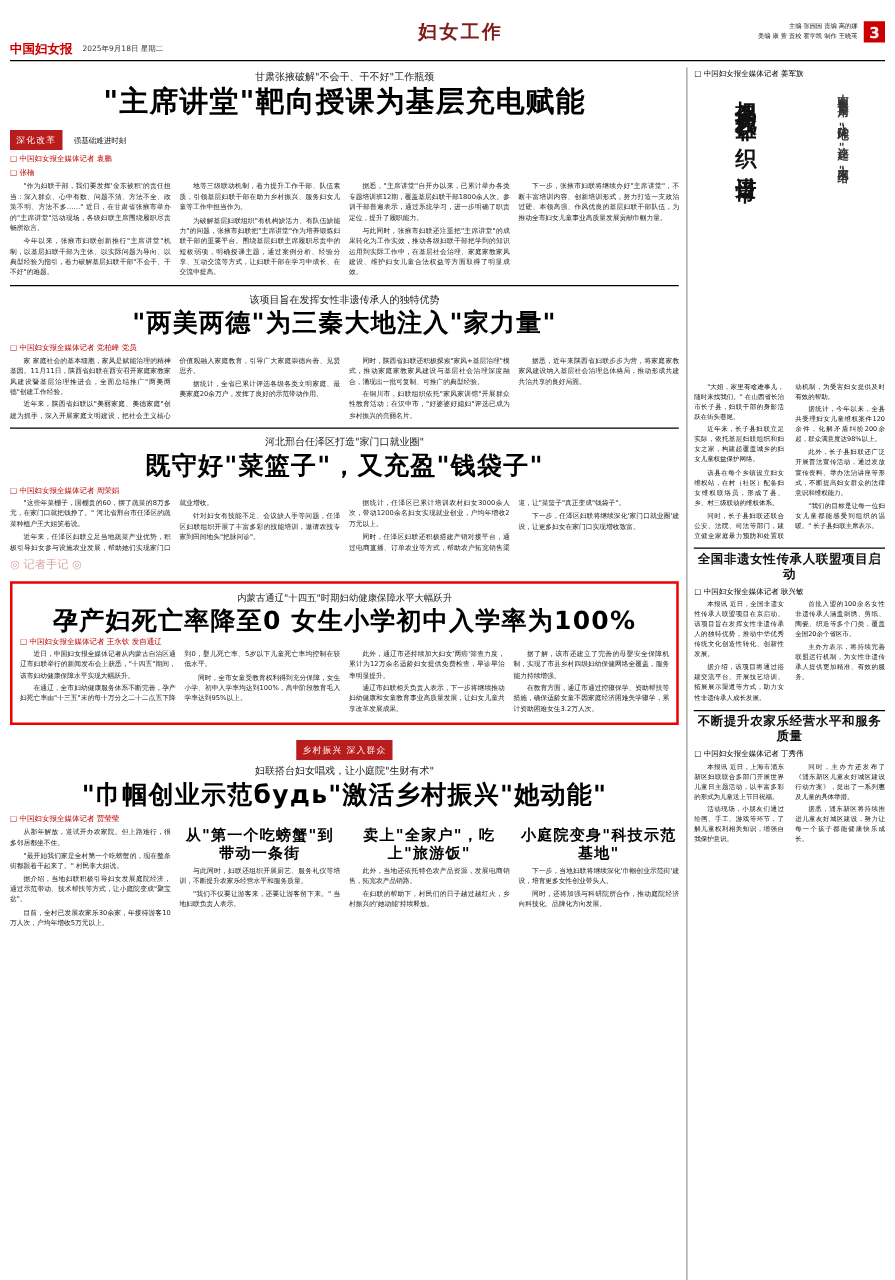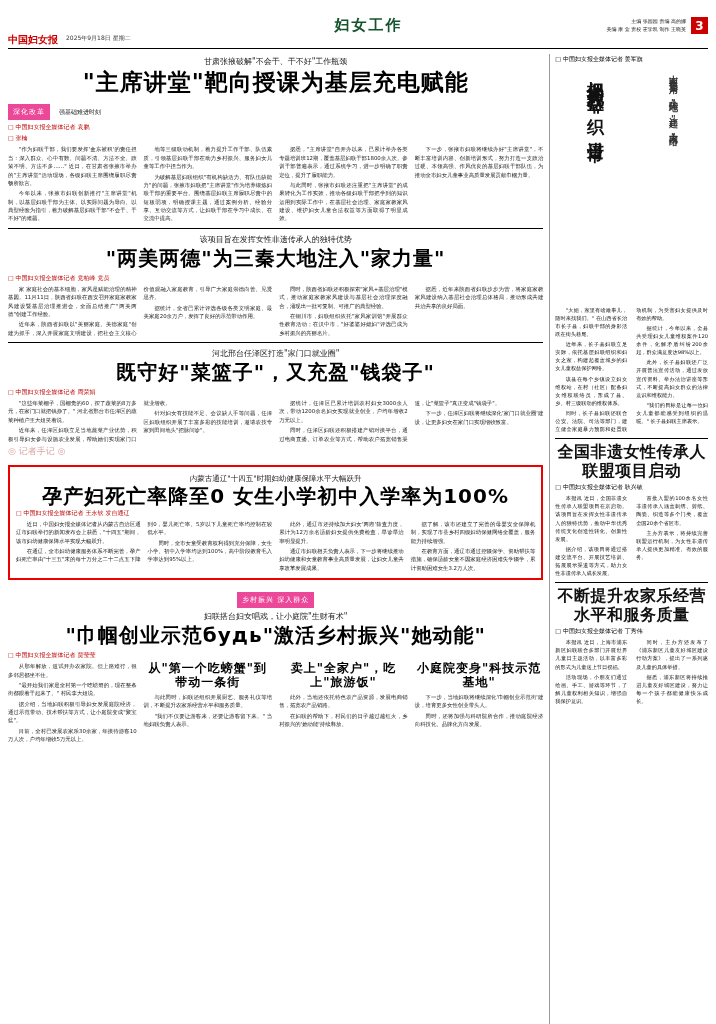--- a/index.html
+++ b/index.html
@@ -7,64 +7,64 @@
     width:716px;height:1024px;
     background:#ffffff;
     font-family:"DejaVu Sans","Liberation Sans",sans-serif;
     color:#111;
     overflow:hidden;
   }
   .page{position:relative;width:716px;height:1024px;box-sizing:border-box;padding:6px 8px;}
 
   
   .masthead{display:flex;align-items:center;justify-content:space-between;border-bottom:1px solid #000;padding-bottom:3px;}
-  .mast-left{display:flex;gap:8px;margin-top:28px;}
+  .mast-left{display:flex;align-items:center;gap:8px;margin-top:28px;}
   .mast-logo{font-size:10px;font-weight:bold;color:#c00;letter-spacing:0px;line-height:1.1;}
   .mast-date{font-size:6px;color:#333;}
-  .mast-center{font-size:15px;font-weight:bold;color:#14532d;letter-spacing:2px;}
+  .mast-center{font-size:15px;font-weight:bold;color:#7f1d1d;letter-spacing:2px;}
   .mast-right{display:flex;align-items:center;gap:5px;}
   .mast-credits{font-size:5px;line-height:1.5;color:#222;text-align:right;}
   .pagenum{width:17px;height:17px;background:#c00;color:#fff;font-size:12px;font-weight:bold;
            display:flex;align-items:center;justify-content:center;}
 
   
   .body-grid{display:flex;gap:6px;margin-top:5px;height:985px;}
   .col-main{width:540px;display:flex;flex-direction:column;}
   .col-side{width:154px;border-left:1px solid #999;padding-left:5px;}
 
   
   .kicker{text-align:center;font-size:8px;color:#222;margin:2px 0 1px;}
   .headline{text-align:center;font-weight:bold;color:#000;letter-spacing:1px;line-height:1.15;}
   .h-xl{font-size:23px;margin:2px 0 4px;}
   .h-lg{font-size:20px;margin:2px 0 4px;}
   .h-xs{font-size:12px;margin:2px 0 3px;}
 
   .byline{font-size:6px;color:#b00;margin:1px 0 2px;}
   .byline-b{font-size:6px;color:#000;margin:1px 0 2px;}
 
-  .tagbox{display:inline-block;background:#ec4899;color:#fff;font-size:7px;
+  .tagbox{display:inline-block;background:#b91c1c;color:#fff;font-size:7px;
           padding:3px 5px;letter-spacing:1px;}
   .tagwrap{text-align:left;margin:3px 0;}
   .tagwrap.center{text-align:center;}
 
   .cols2{column-count:2;column-gap:9px;}
   .cols4{column-count:4;column-gap:7px;}
   .body-text{font-size:5.4px;line-height:1.55;text-align:justify;color:#1a1a1a;}
   .body-text p{margin:0 0 2px;text-indent:2em;}
   .rule{border-top:1px solid #000;margin:5px 0 3px;}
 
   
   .redbox{border:2px solid #e00;padding:5px 6px 6px;margin:5px 0 4px;}
   .redbox .kicker{font-size:7.5px;}
   .redbox .headline{font-size:20px;}
   .side-vert-title{writing-mode:vertical-rl;text-orientation:upright;font-size:17px;font-weight:bold;
                    letter-spacing:2px;line-height:1.25;height:232px;margin:0 auto;}
   .vert-wrap{display:flex;justify-content:center;gap:2px;margin:4px 0 6px;}
   .side-block{margin-bottom:5px;}
-  .side-title{text-align:center;font-weight:bold;font-size:16px;letter-spacing:.5px;margin:3px 0;line-height:1.2;}
+  .side-title{text-align:center;font-weight:bold;font-size:10px;letter-spacing:.5px;margin:3px 0;line-height:1.2;}
   .tiny{font-size:5.2px;line-height:1.55;text-align:justify;}
   .tiny p{margin:0 0 2px;text-indent:2em;}
   .stamp{font-size:9px;color:#b55;text-align:left;opacity:.55;margin:2px 0;}
 </style>
 </head>
 <body>
 
 <div class="page">
 
   <div class="masthead">

